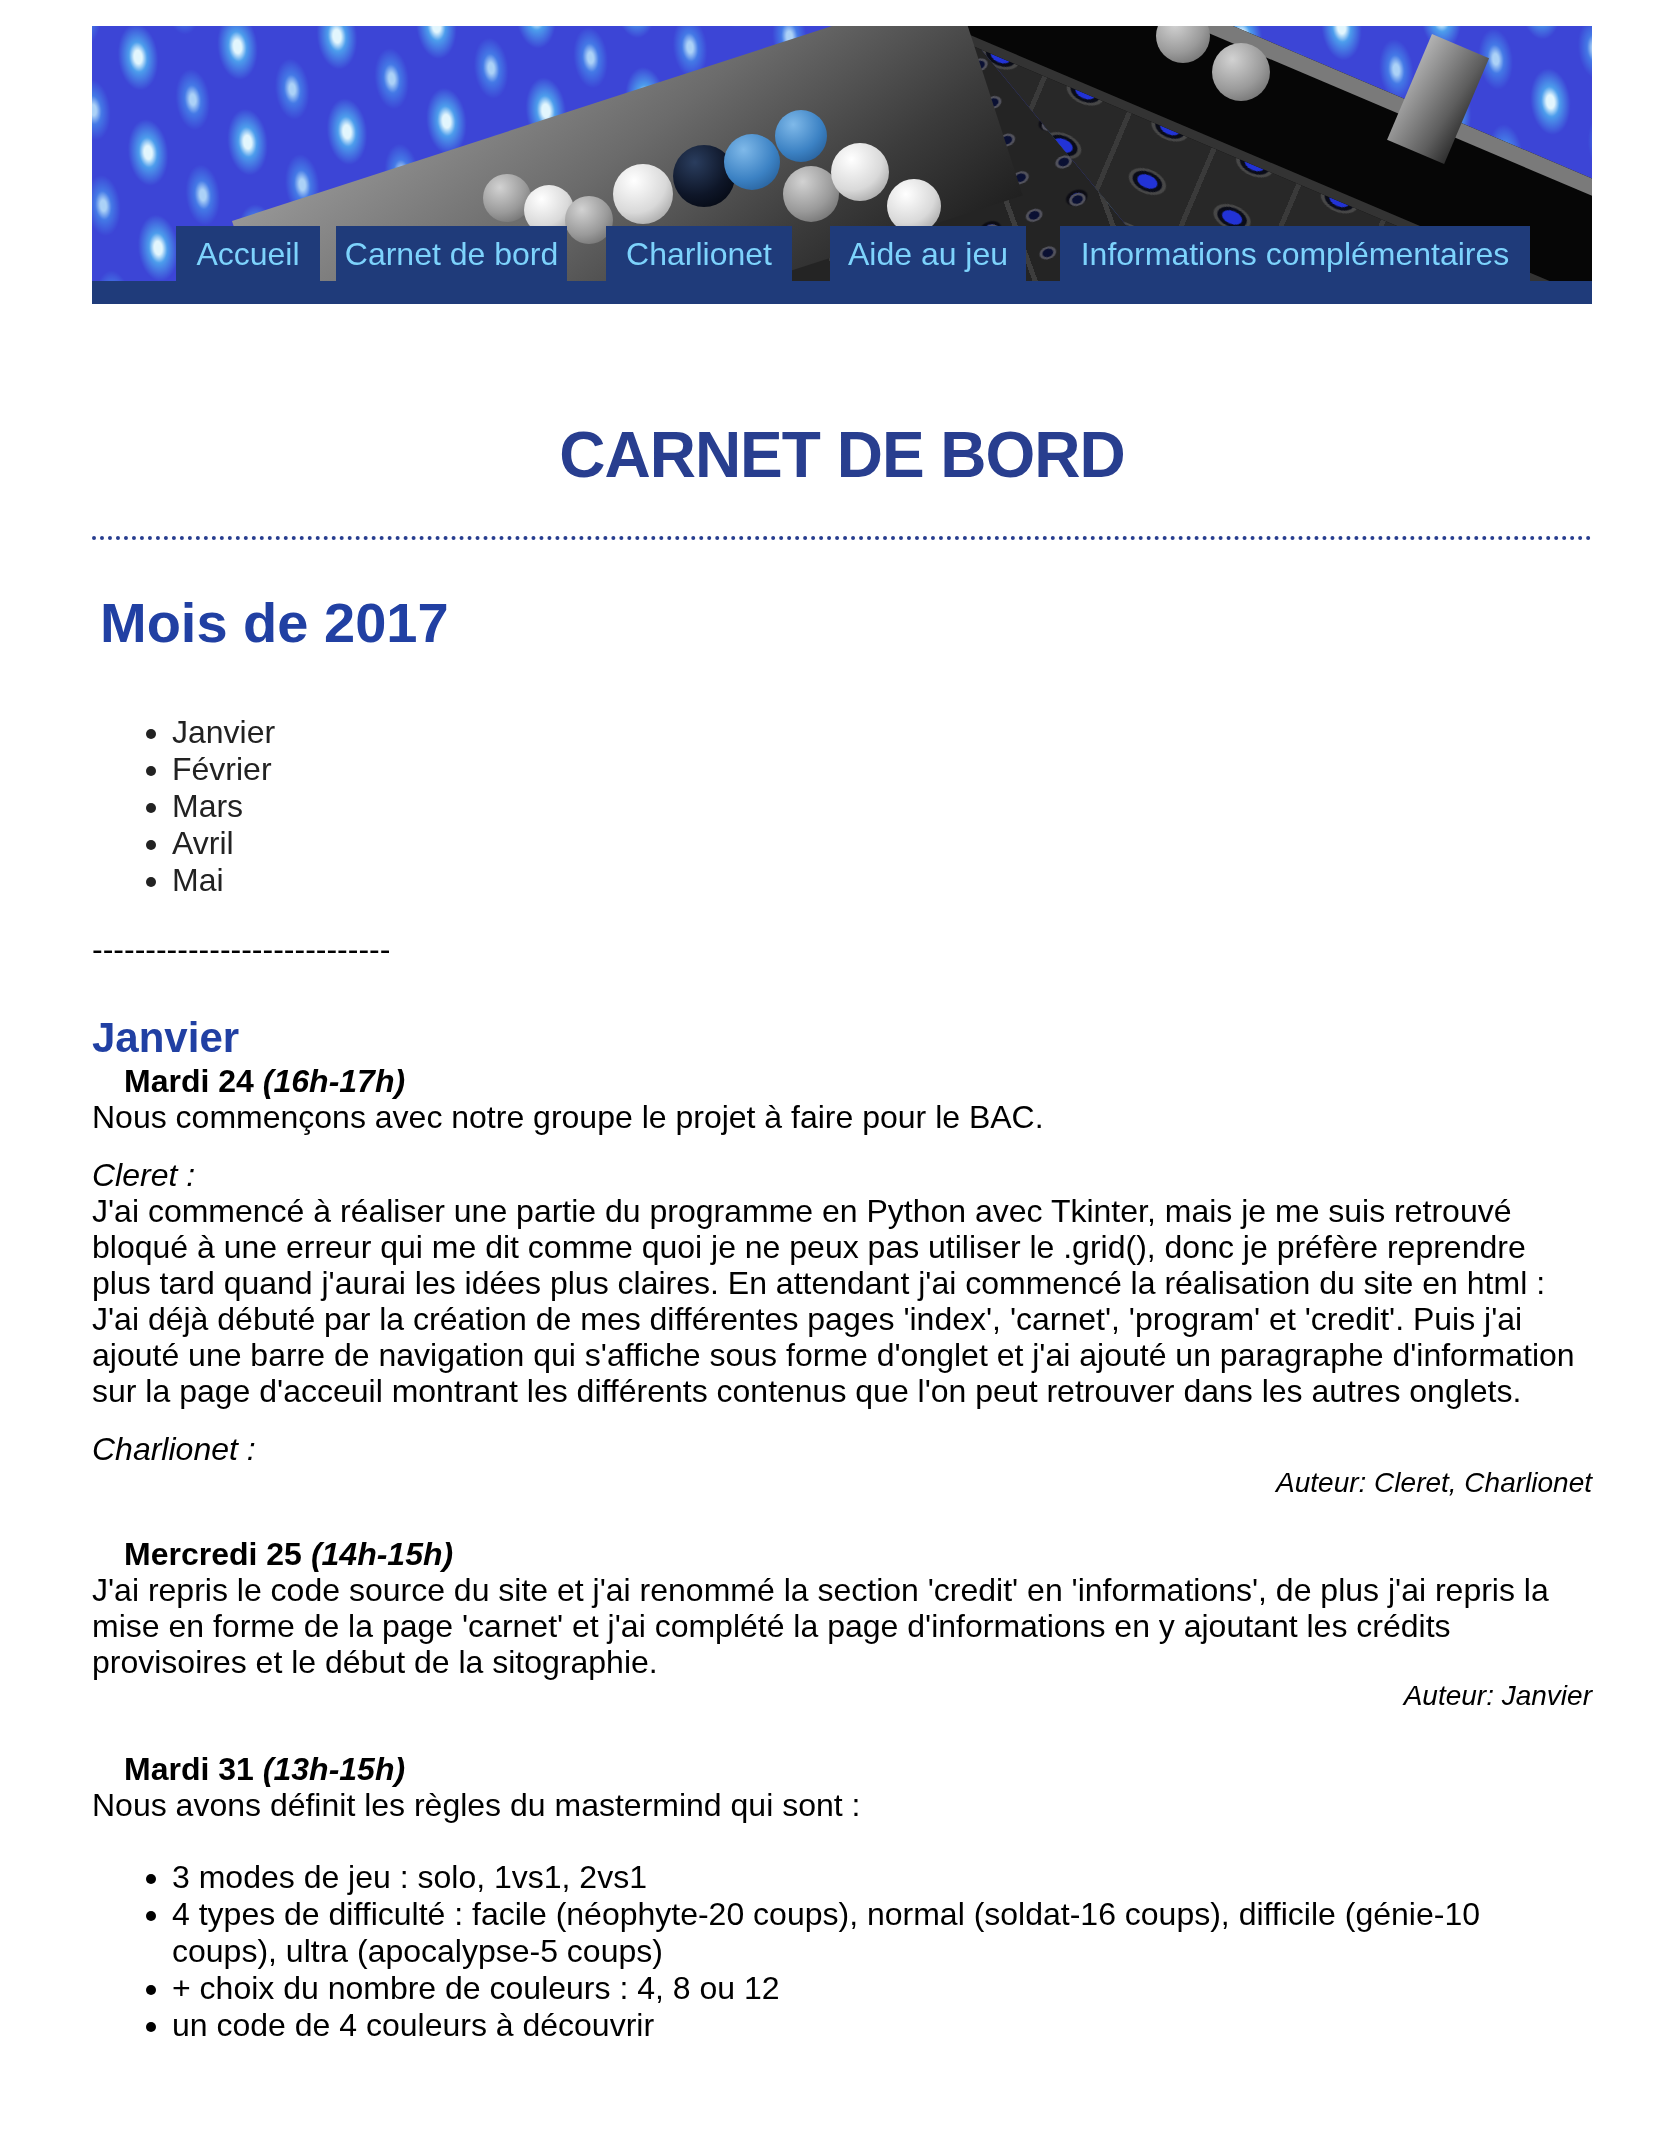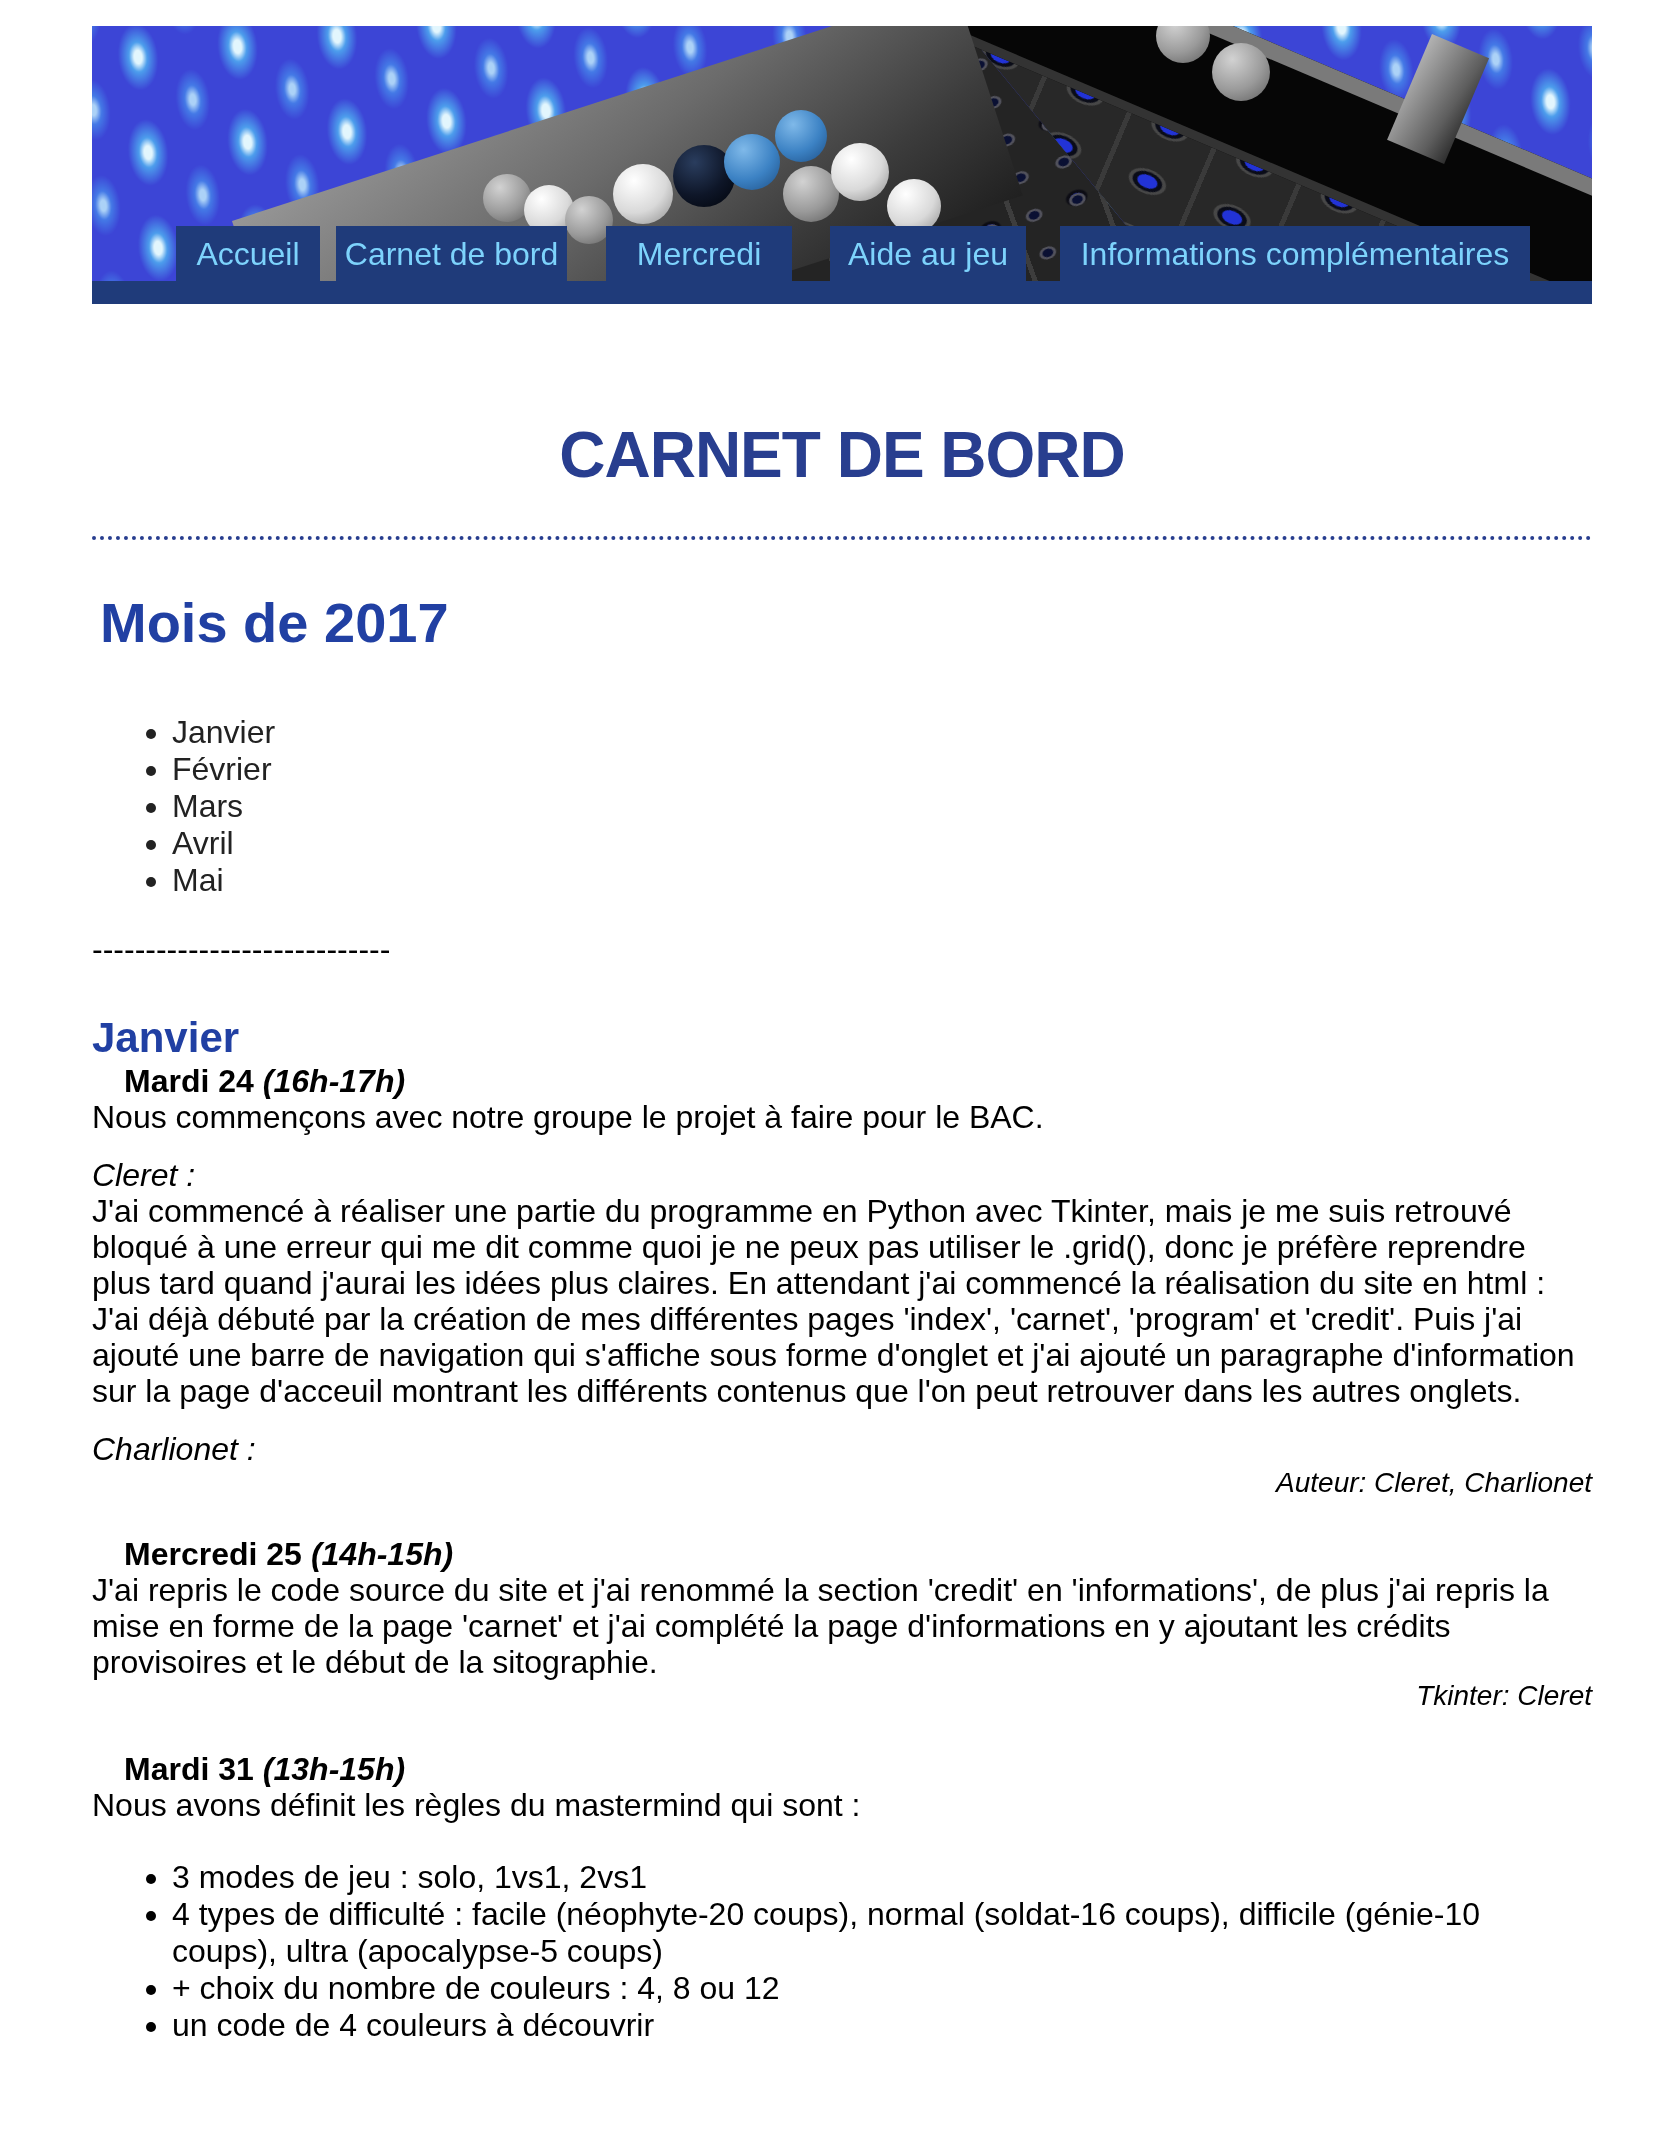--- a/index.html
+++ b/index.html
@@ -138,21 +138,21 @@
       <div class="peg white" style="left:589px;top:205px;width:50px;height:50px;"></div>
       <div class="peg gray" style="left:391px;top:148px;width:48px;height:48px;"></div>
       <div class="peg white" style="left:432px;top:159px;width:50px;height:50px;"></div>
       <div class="peg gray" style="left:473px;top:170px;width:48px;height:48px;"></div>
       <div class="peg gray" style="left:1064px;top:-17px;width:54px;height:54px;"></div>
       <div class="peg gray" style="left:1120px;top:17px;width:58px;height:58px;"></div>
 
       <nav class="tabs">
         <a class="tab t0" href="#">Accueil</a>
         <a class="tab t1" href="#">Carnet de bord</a>
-        <a class="tab t2" href="#">Mercredi</a>
+        <a class="tab t2" href="#">Charlionet</a>
         <a class="tab t3" href="#">Aide au jeu</a>
         <a class="tab t4" href="#">Informations complémentaires</a>
       </nav>
     </div>
     <div class="navstrip"></div>
   </div>
 
   <h1 class="title">CARNET DE BORD</h1>
   <hr class="dotted">
 
@@ -180,21 +180,21 @@
 
   <p class="note">
     <span class="who">Charlionet :</span><br>
   </p>
   <p class="auteur">Auteur: Cleret, Charlionet</p>
 
   <p class="entry gap">
     <span class="date">Mercredi 25</span><span class="time">(14h-15h)</span><br>
     <span>J'ai repris le code source du site et j'ai renommé la section 'credit' en 'informations', de plus j'ai repris la mise en forme de la page 'carnet' et j'ai complété la page d'informations en y ajoutant les crédits provisoires et le début de la sitographie.</span>
   </p>
-  <p class="auteur">Tkinter: Cleret</p>
+  <p class="auteur">Auteur: Janvier</p>
 
   <p class="entry gap2">
     <span class="date">Mardi 31</span><span class="time">(13h-15h)</span><br>
     <span>Nous avons définit les règles du mastermind qui sont :</span>
   </p>
   <ul class="rules">
     <li>3 modes de jeu : solo, 1vs1, 2vs1</li>
     <li>4 types de difficulté : facile (néophyte-20 coups), normal (soldat-16 coups), difficile (génie-10 coups), ultra (apocalypse-5 coups)</li>
     <li>+ choix du nombre de couleurs : 4, 8 ou 12</li>
     <li>un code de 4 couleurs à découvrir</li>

